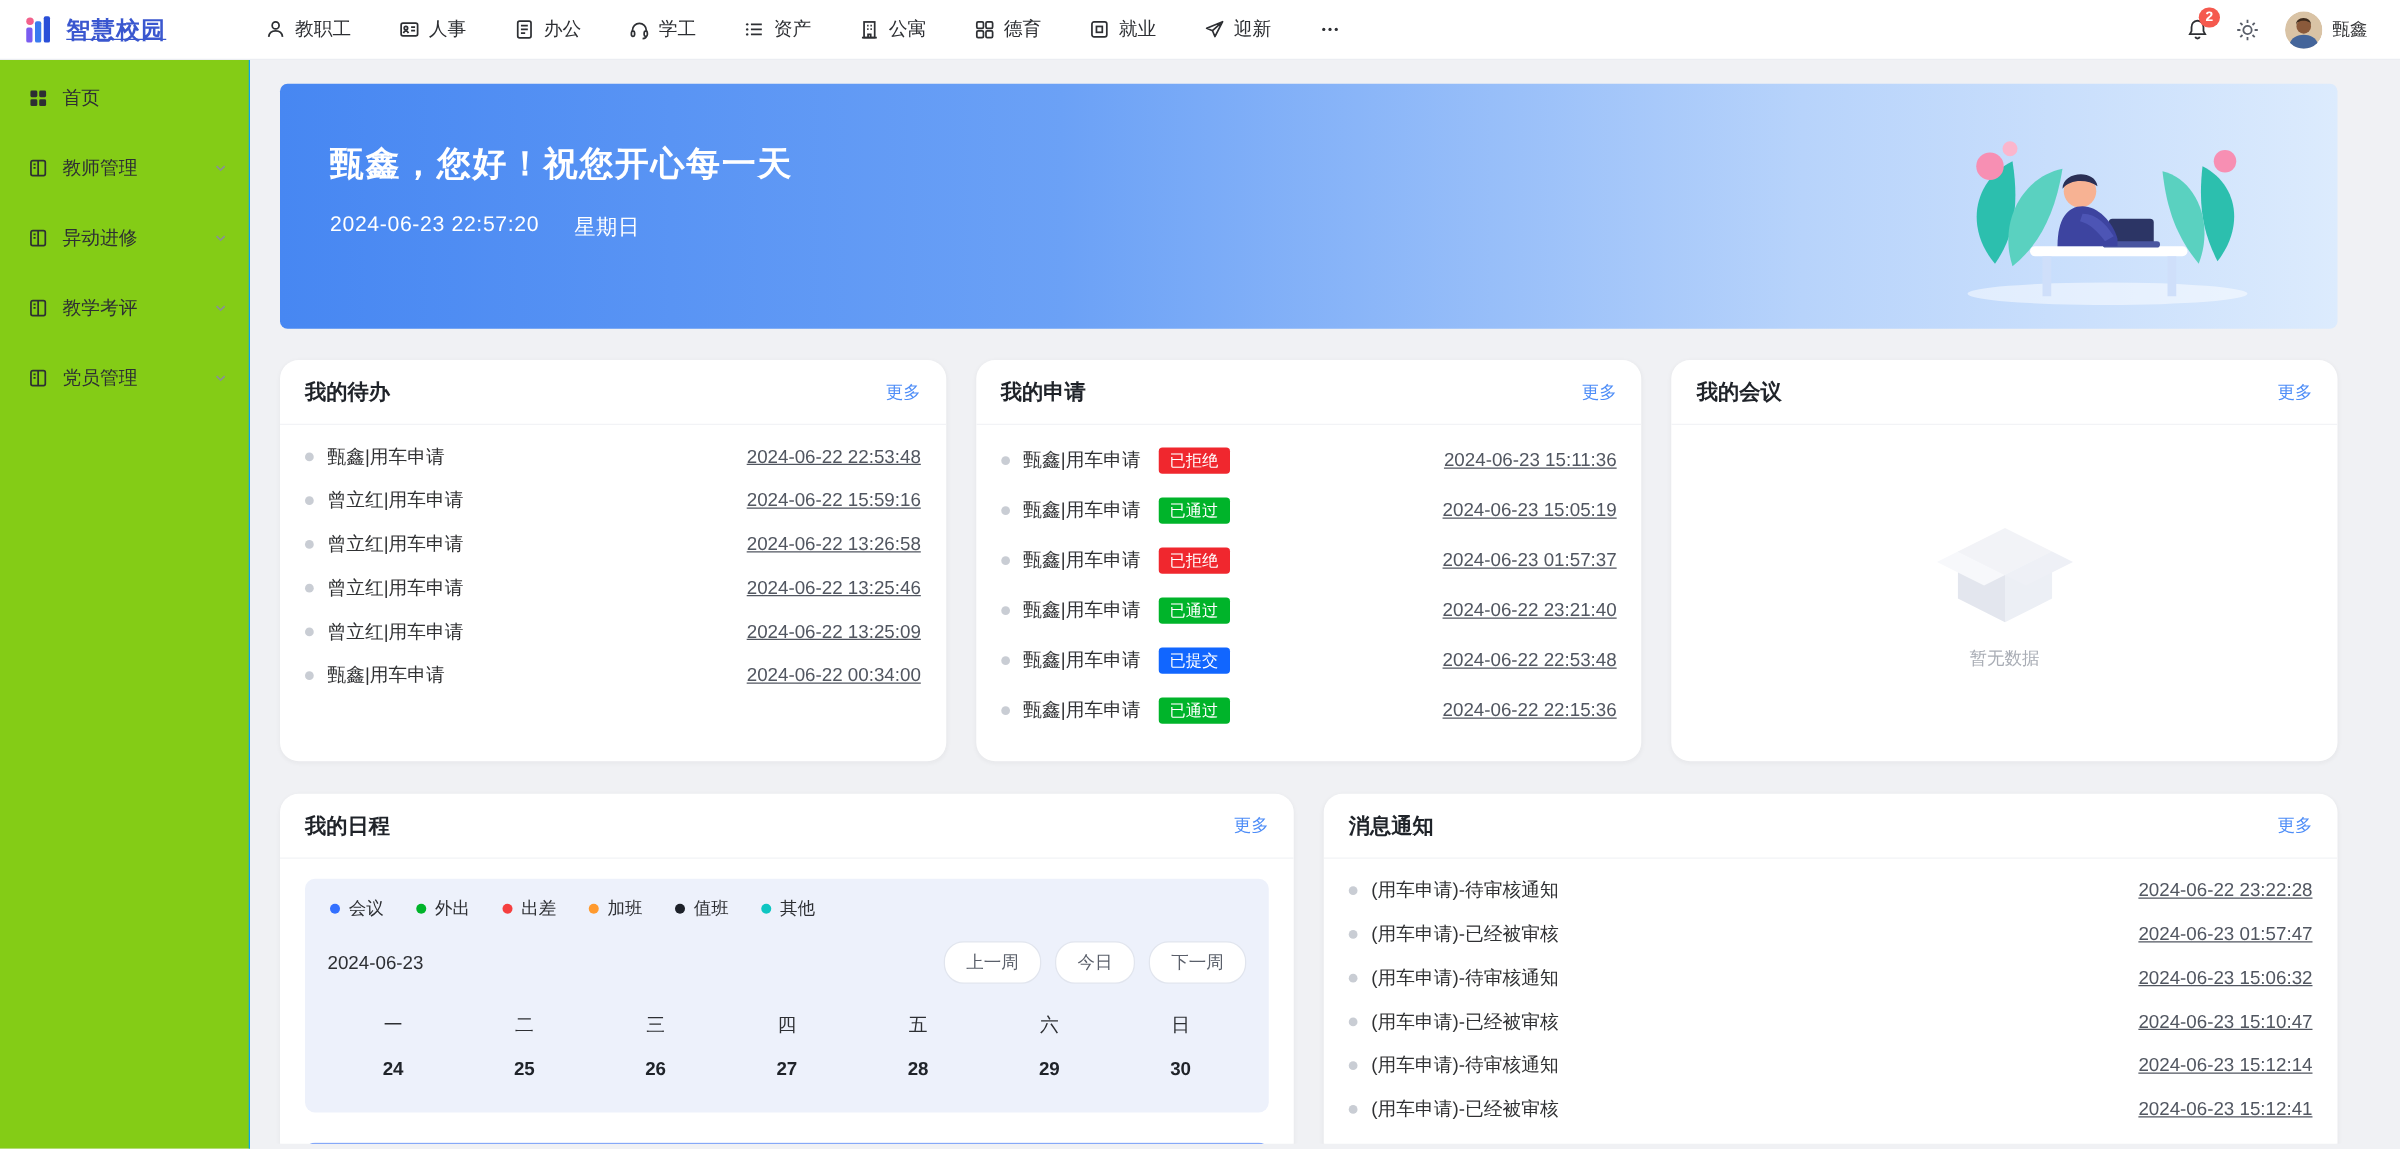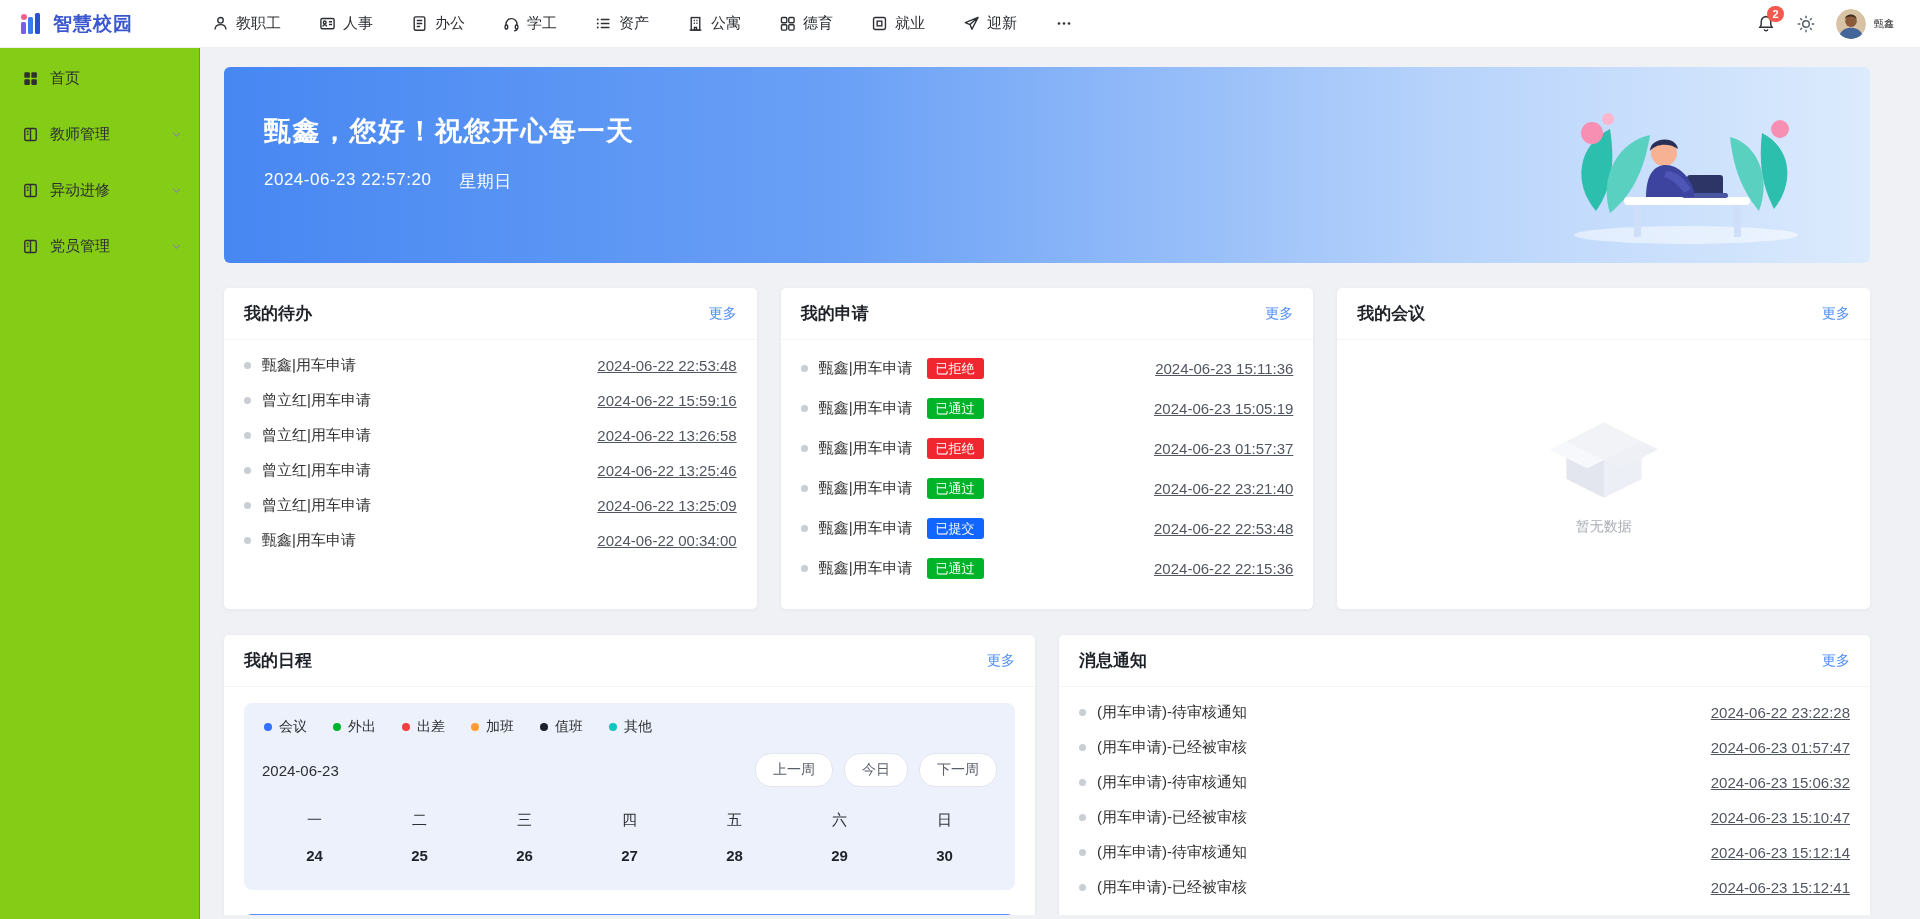--- a/index.html
+++ b/index.html
@@ -2,47 +2,47 @@
 <html><head>
 <meta charset="utf-8">
 <style>
   *{margin:0;padding:0;box-sizing:border-box;}
   html,body{width:1920px;height:919px;overflow:hidden;}
   body{font-family:"Liberation Sans","DejaVu Sans",sans-serif;background:#f0f1f4;color:#303133;position:relative;}
 
   
   .navbar{position:absolute;top:0;left:0;width:1920px;height:48px;background:#fff;display:flex;align-items:center;padding:0 26px 0 18px;border-bottom:1px solid #ebedf2;z-index:30;}
   .logo{display:flex;align-items:center;gap:9px;width:182px;cursor:pointer;flex:none;}
-  .logo-text{font-size:19px;font-weight:700;color:#3a57cf;letter-spacing:1px;}
+  .logo-text{font-size:19px;font-weight:700;color:#3a57cf;letter-spacing:1px;text-decoration:underline;}
   .nav-menu{display:flex;align-items:center;gap:38px;margin-left:12px;}
   .nav-item{display:flex;align-items:center;gap:7px;font-size:15px;color:#2d2f33;cursor:pointer;white-space:nowrap;}
   .nicon{display:flex;align-items:center;}
   .nav-right{margin-left:auto;display:flex;align-items:center;gap:20px;}
   .bell-wrap{position:relative;cursor:pointer;display:flex;}
   .badge-count{position:absolute;top:-8px;left:11px;background:#f5594e;color:#fff;font-size:11px;min-width:17px;height:16px;line-height:16px;border-radius:8px;text-align:center;padding:0 4px;font-weight:700;}
   .gear-btn{cursor:pointer;display:flex;}
   .user-wrap{display:flex;align-items:center;gap:8px;cursor:pointer;}
   .avatar{width:30px;height:30px;border-radius:50%;overflow:hidden;flex:none;display:flex;}
-  .username{font-size:10px;color:#303133;}
+  .username{font-size:14px;color:#303133;}
 
   
   .sidebar{position:absolute;top:48px;left:0;width:200px;height:871px;background:#84cc16;border-right:1px solid #0ea5e9;padding-top:2px;z-index:20;}
   .side-item{height:56px;display:flex;align-items:center;gap:11px;padding:0 16px 0 22px;font-size:15px;color:#2d2f33;cursor:pointer;}
   .side-item .grow{flex:1;}
 
   
   .main{position:absolute;top:44px;left:200px;width:1720px;height:871px;padding:23px 50px 0 24px;overflow:hidden;}
 
   .banner{position:relative;height:196px;border-radius:6px;background:linear-gradient(90deg,#4787f2 0%,#6ba1f6 38%,#b7d3fb 74%,#dcebfd 100%);overflow:hidden;margin-bottom:25px;}
   .banner h1{padding:46px 0 0 40px;font-size:27px;color:#fff;font-weight:700;letter-spacing:1.5px;}
   .banner-date{padding:21px 0 0 40px;font-size:17px;color:#fff;display:flex;gap:28px;letter-spacing:.5px;}
   .banner-illu{position:absolute;right:62px;top:12px;}
 
   .cards-row{display:grid;grid-template-columns:1fr 1fr 1fr;gap:24px;height:321px;margin-bottom:26px;}
-  .card{background:#fff;border-radius:5px;box-shadow:0 1px 4px rgba(31,35,41,.05);overflow:hidden;}
+  .card{background:#fff;border-radius:15px;box-shadow:0 1px 4px rgba(31,35,41,.05);overflow:hidden;}
   .card-head{display:flex;align-items:center;justify-content:space-between;height:52px;padding:0 20px;border-bottom:1px solid #f2f3f6;}
   .card-title{font-size:17px;font-weight:700;color:#1f2329;}
   .more{font-size:14px;color:#4e8df7;cursor:pointer;}
 
   .card-list{list-style:none;padding:8px 20px 0;}
   .card-list li{display:flex;align-items:center;cursor:pointer;}
   .todo-list li,.msg-list li{height:35px;}
   .apply-list li{height:40px;}
   .dot{width:7px;height:7px;border-radius:50%;background:#c9cdd4;margin-right:11px;flex:none;}
   .li-text{font-size:15px;color:#303133;}
@@ -243,20 +243,34 @@
       </span>
   </div>
   <div class="side-item">
     <span class="nicon">
         <svg width="17" height="17" viewBox="0 0 16 16" fill="none" stroke="#2d2f33" stroke-width="1.3">
           <rect x="2.6" y="2.3" width="10.8" height="11.4" rx="1.4"></rect>
           <path d="M8 2.3v11.4M4.5 5.2h1.6M4.5 7.8h1.6"></path>
         </svg>
       </span>
     <span class="grow">异动进修</span>
+    <span class="nicon">
+        <svg width="13" height="13" viewBox="0 0 16 16" fill="none" stroke="#8a8f99" stroke-width="1.5">
+          <path d="M4 6l4 4 4-4"></path>
+        </svg>
+      </span>
+  </div>
+  <div class="side-item">
+    <span class="nicon">
+        <svg width="17" height="17" viewBox="0 0 16 16" fill="none" stroke="#2d2f33" stroke-width="1.3">
+          <rect x="2.6" y="2.3" width="10.8" height="11.4" rx="1.4"></rect>
+          <path d="M8 2.3v11.4M4.5 5.2h1.6M4.5 7.8h1.6"></path>
+        </svg>
+      </span>
+    <span class="grow">教学考评</span>
     <span class="nicon">
         <svg width="13" height="13" viewBox="0 0 16 16" fill="none" stroke="#8a8f99" stroke-width="1.5">
           <path d="M4 6l4 4 4-4"></path>
         </svg>
       </span>
   </div>
   <div class="side-item">
     <span class="nicon">
         <svg width="17" height="17" viewBox="0 0 16 16" fill="none" stroke="#2d2f33" stroke-width="1.3">
           <rect x="2.6" y="2.3" width="10.8" height="11.4" rx="1.4"></rect>

